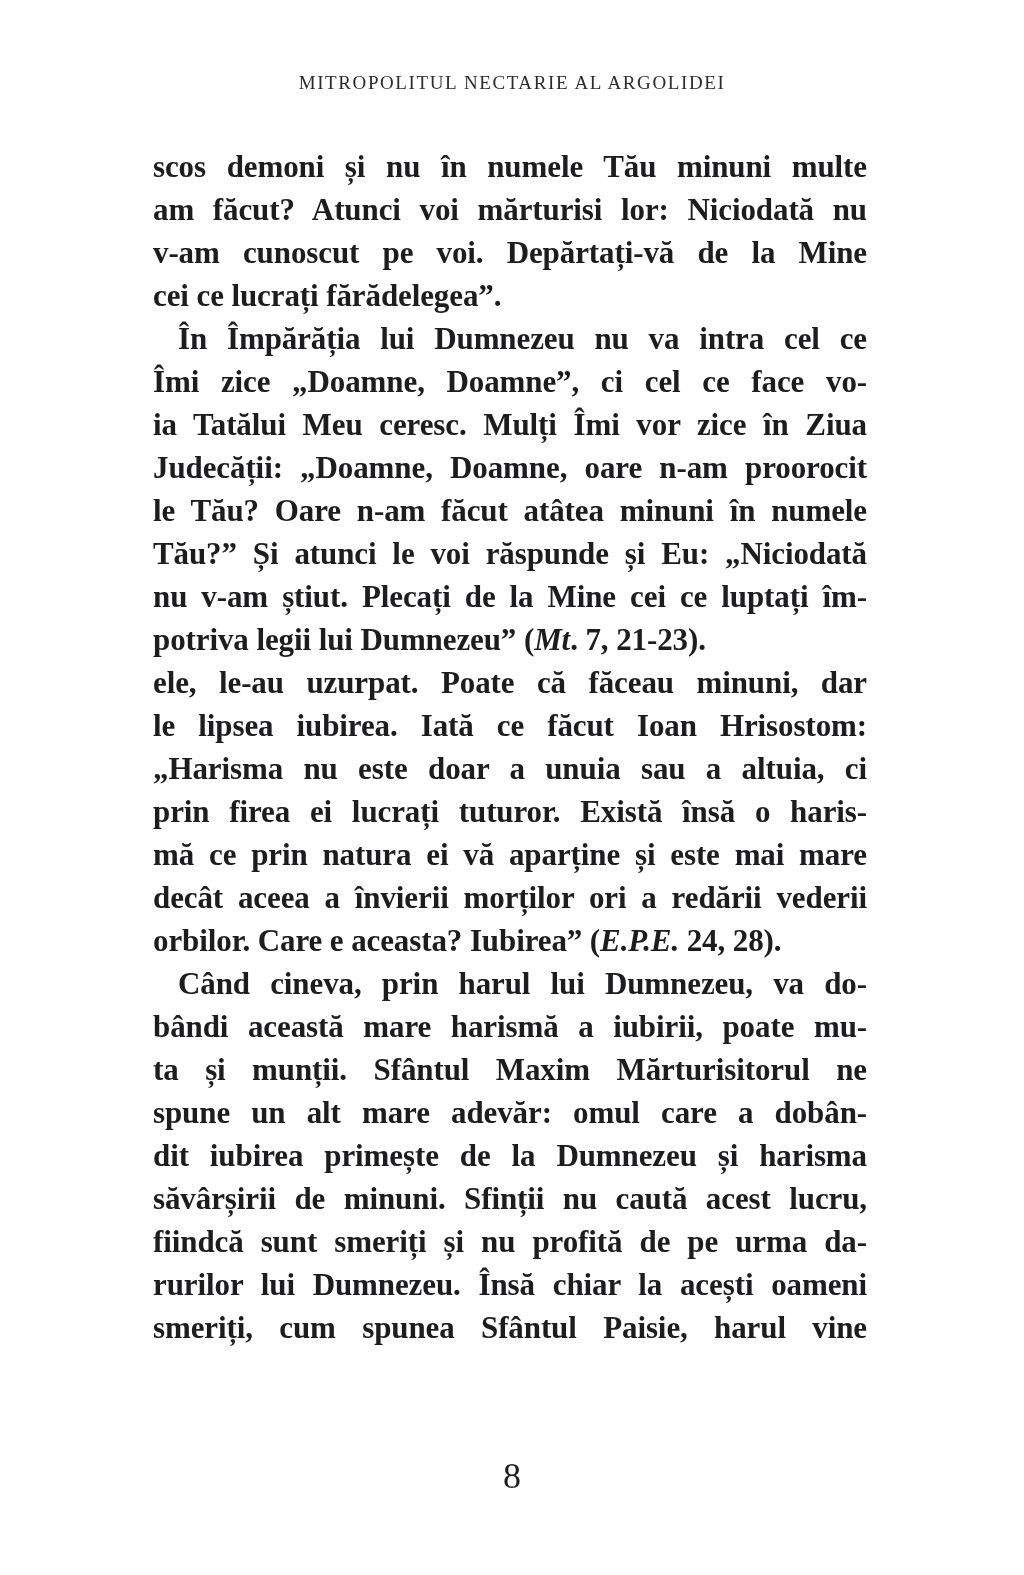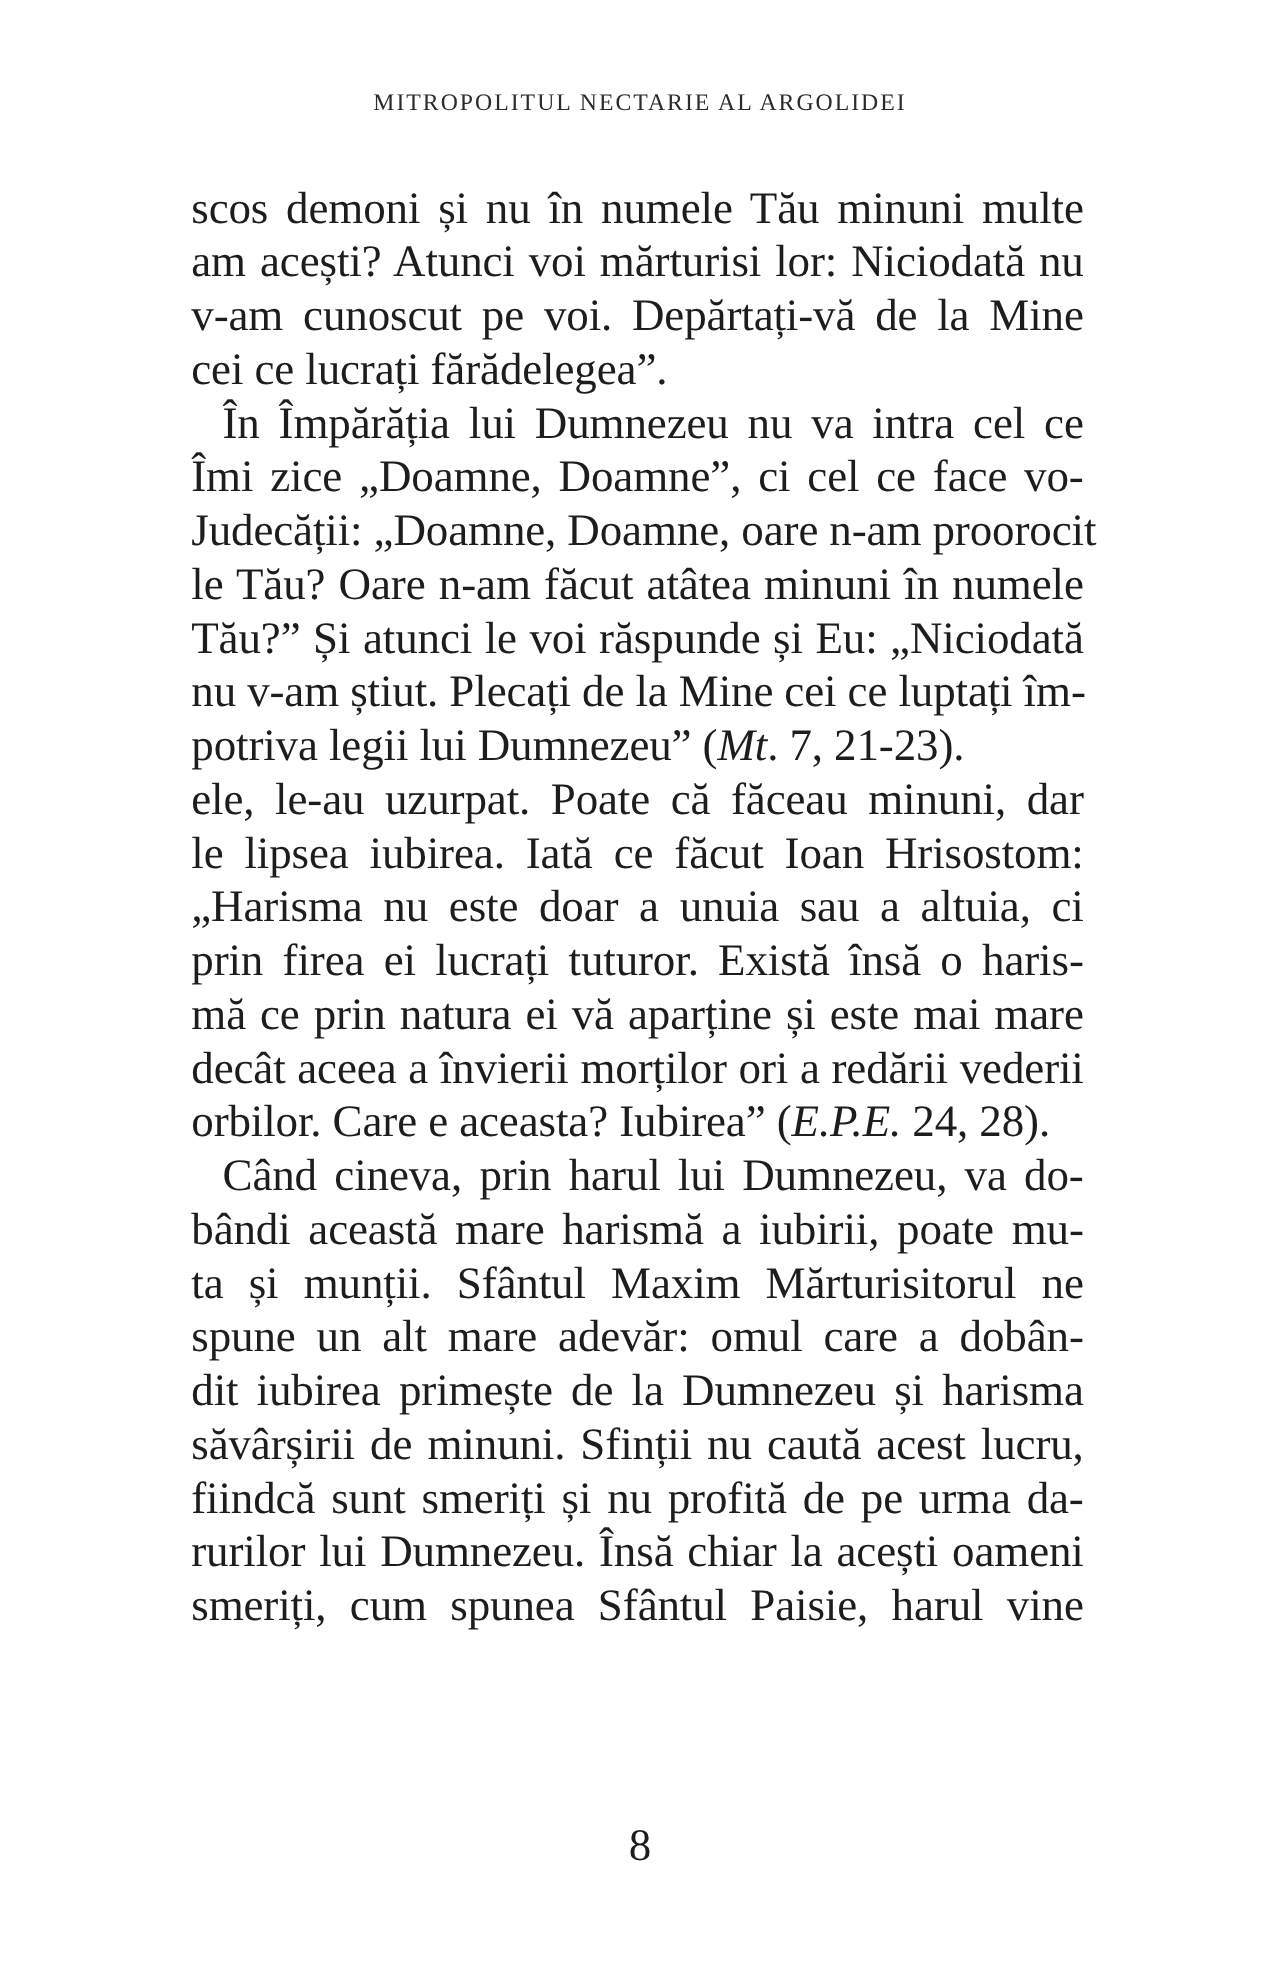--- a/index.html
+++ b/index.html
@@ -37,25 +37,26 @@
     left: 153px;
     width: 714px;
   }
   .paragraph {
     margin: 0;
     padding: 0;
   }
   .ln {
     height: 43px;
     line-height: 43px;
-    font-size: 36px;
+    font-size: 31px;
     text-align: justify;
     text-align-last: justify;
     white-space: nowrap;
     letter-spacing: -0.1px;
+    font-weight: bold;
   }
   .ln.indent {
     text-indent: 25px;
   }
   .ln.last {
     text-align: right;
     text-align-last: left;
   }
   .ln .cite {
     font-style: italic;
@@ -74,27 +75,28 @@
 </head>
 <body>
 
 <div class="scan-page">
 
   <div class="running-header">MITROPOLITUL NECTARIE AL ARGOLIDEI</div>
 
   <main class="body-text">
       <div class="paragraph">
         <div class="ln">scos demoni și nu în numele Tău minuni multe</div>
-        <div class="ln">am acești? Atunci voi mărturisi lor: Niciodată nu</div>
+        <div class="ln">am făcut? Atunci voi mărturisi lor: Niciodată nu</div>
         <div class="ln">v-am cunoscut pe voi. Depărtați-vă de la Mine</div>
         <div class="ln last">cei ce lucrați fărădelegea”.</div>
       </div>
       <div class="paragraph">
         <div class="ln indent">În Împărăția lui Dumnezeu nu va intra cel ce</div>
         <div class="ln">Îmi zice „Doamne, Doamne”, ci cel ce face vo-</div>
+        <div class="ln">ia Tatălui Meu ceresc. Mulți Îmi vor zice în Ziua</div>
         <div class="ln">Judecății: „Doamne, Doamne, oare n-am proorocit</div>
         <div class="ln">le Tău? Oare n-am făcut atâtea minuni în numele</div>
         <div class="ln">Tău?” Și atunci le voi răspunde și Eu: „Niciodată</div>
         <div class="ln">nu v-am știut. Plecați de la Mine cei ce luptați îm-</div>
         <div class="ln last"><span>potriva legii lui Dumnezeu” (</span><span class="cite">Mt</span><span>. 7, 21-23).</span></div>
       </div>
       <div class="paragraph">
         <div class="ln">ele, le-au uzurpat. Poate că făceau minuni, dar</div>
         <div class="ln">le lipsea iubirea. Iată ce făcut Ioan Hrisostom:</div>
         <div class="ln">„Harisma nu este doar a unuia sau a altuia, ci</div>

